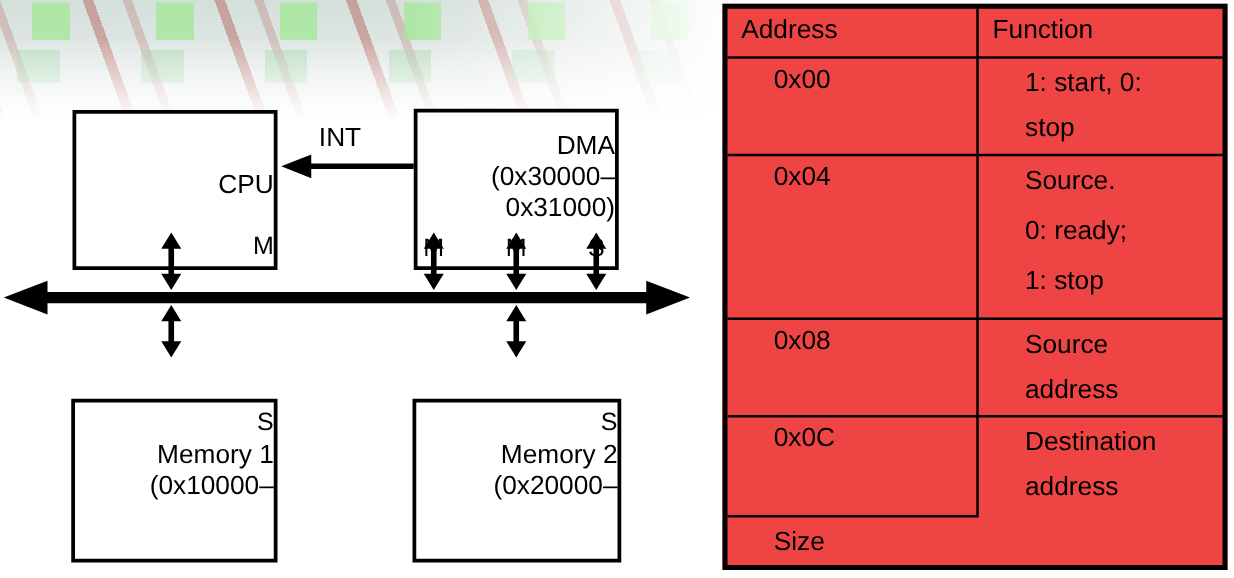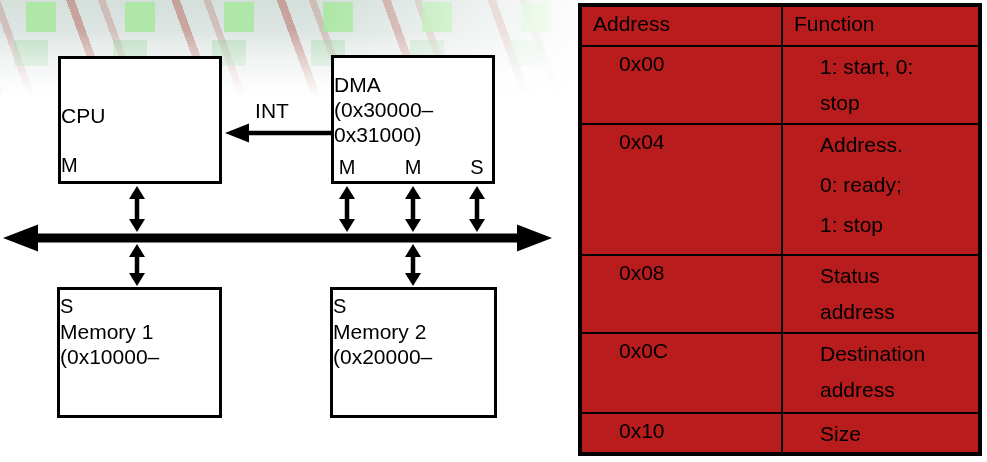--- a/index.html
+++ b/index.html
@@ -17,40 +17,40 @@
     background-size: 100% 30px, 100% 26px, 100% 100%, 100% 100%;
     background-position: 0 2px, 0 40px, 0 0, 0 0;
     background-repeat: no-repeat, no-repeat, repeat, no-repeat; }
   .decor::after { content: ""; position: absolute; inset: 0;
     background:
       linear-gradient(to right, rgba(255,255,255,0) 52%, #fff 94%),
       linear-gradient(to bottom, rgba(255,255,255,0) 28%, #fff 90%); }
 
   
   .box { position: absolute; background: #fff; border: 3px solid var(--diagram_line, #000);
-         font-size: 21px; text-align: left; }
+         font-size: 21px; text-align: right; margin-top: 32px; }
   .box .line { line-height: 25px; white-space: nowrap; }
   .cpu  { left: 58px;  top: 56px;  width: 164px; height: 128px; padding-left: 33px; }
   .dma  { left: 331px; top: 55px;  width: 164px; height: 129px; padding-top: 14px; }
   .mem1 { left: 57px;  top: 287px; width: 165px; height: 131px; padding-top: 4px; }
   .mem2 { left: 330px; top: 287px; width: 167px; height: 131px; padding-top: 4px; }
   .cpu .box-title { position: absolute; left: 0; right: 0; top: 44px; line-height: 25px; }
   .port { font-size: 20px; line-height: 22px; }
   .cpu-port { position: absolute; left: 0; right: 0; bottom: 5px; }
   .dma .port { position: absolute; bottom: 3px; transform: translateX(-50%); }
   .dma .p1 { left: 13px; } .dma .p2 { left: 79px; } .dma .p3 { left: 143px; }
 
   .int-label { position: absolute; left: 240px; top: 100px; width: 64px;
                text-align: center; font-size: 21px; line-height: 22px; }
 
   .wires { position: absolute; left: 0; top: 0; }
 
   
   .regtable { position: absolute; left: 578px; top: 3px; width: 404px; height: 453px;
-    border: 4px solid var(--diagram_line, #000); background: #b91c1c;
+    border: 4px solid var(--diagram_line, #000); background: #ef4444;
     display: grid; grid-template-columns: 201px 1fr;
     grid-template-rows: 38px 78px 131px 78px 80px 1fr;
     font-size: 21px; }
   .cell { padding: 2px 6px 0 11px; }
   .cell.addr { border-right: 2px solid var(--diagram_line, #000); }
   .cell.rb { border-top: 2px solid var(--diagram_line, #000); padding-left: 37px; }
   .cell { line-height: 30px; }
   .fl { line-height: 36px; white-space: nowrap; }
   .para + .para { margin-top: 4px; }
 </style>
@@ -138,36 +138,35 @@
     <div class="cell func">Function</div>
 
     <div class="cell addr rb">0x00</div>
     <div class="cell func rb">
       <div class="fl">1: start, 0:</div>
       <div class="fl">stop</div>
     </div>
 
     <div class="cell addr rb">0x04</div>
     <div class="cell func rb">
-      <div class="fl para">Address.</div>
+      <div class="fl para">Source.</div>
       <div class="fl para">0: ready;</div>
       <div class="fl para">1: stop</div>
     </div>
 
     <div class="cell addr rb">0x08</div>
     <div class="cell func rb">
-      <div class="fl">Status</div>
+      <div class="fl">Source</div>
       <div class="fl">address</div>
     </div>
 
     <div class="cell addr rb">0x0C</div>
     <div class="cell func rb">
       <div class="fl">Destination</div>
       <div class="fl">address</div>
     </div>
 
-    <div class="cell addr rb">0x10</div>
     <div class="cell func rb">
       <div class="fl">Size</div>
     </div>
   </div>
 
 </div>
 
 </body></html>

